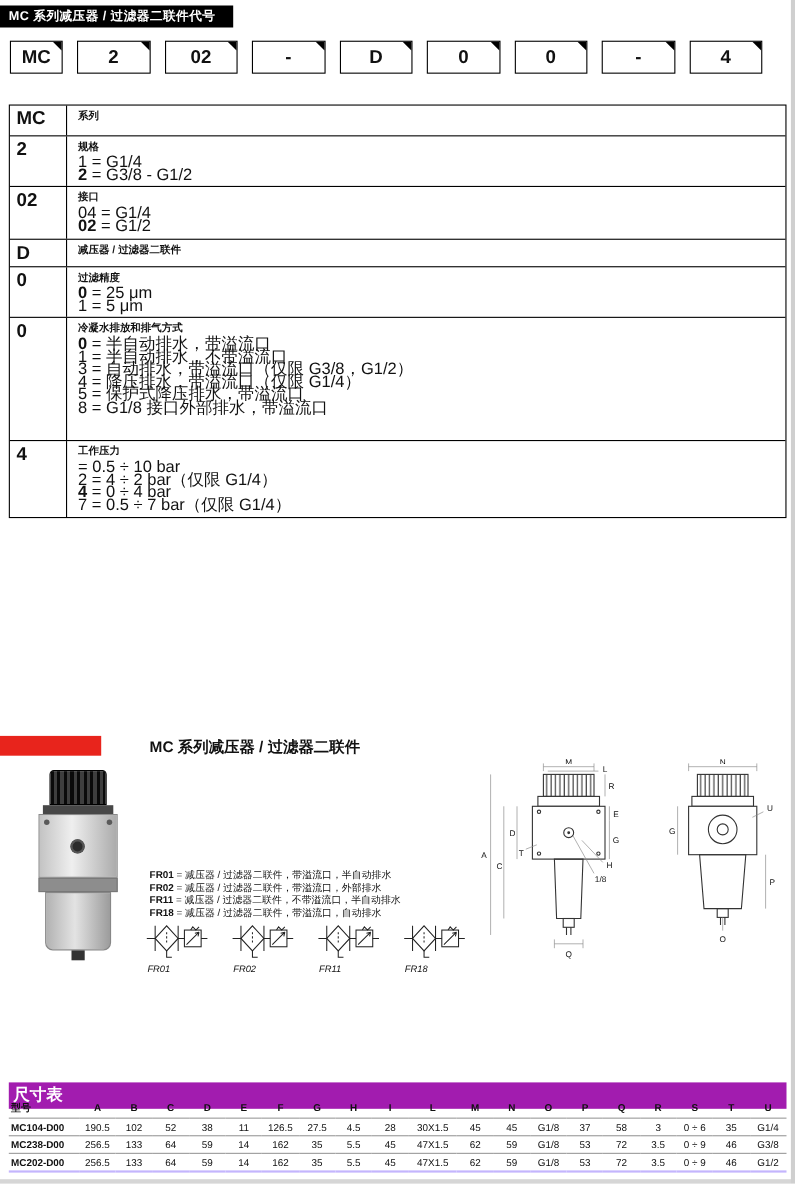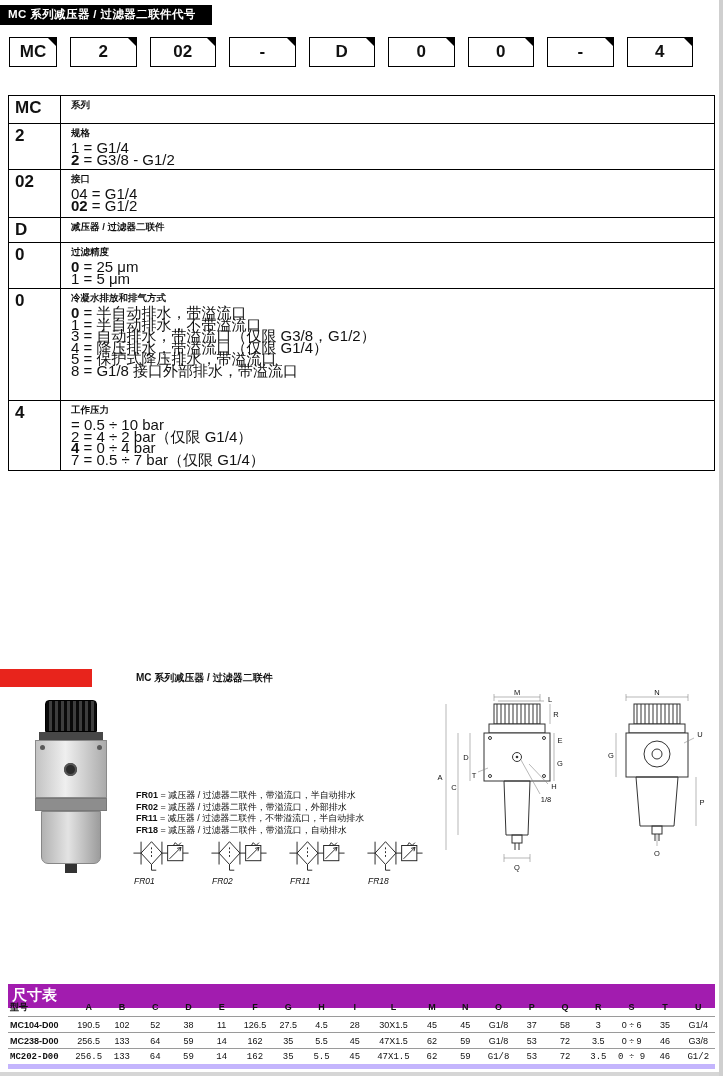--- a/index.html
+++ b/index.html
@@ -24,21 +24,21 @@
   .ct-code { flex:0 0 52px; border-right:1px solid #000; font-size:17px; font-weight:bold; padding:2px 6px; }
   .ct-desc { flex:1; padding:3px 10px 4px; }
   .ct-heading { font-size:9.5px; font-weight:bold; margin-bottom:2px; }
   .ct-line { font-size:15px; line-height:11.5px; }
   .ct-line b { font-weight:bold; }
   .ct-line.note { margin-top:11px; }
   .r0 { min-height:27px; } .r1 { min-height:36px; } .r2 { min-height:48px; }
   .r3 { min-height:25px; } .r4 { min-height:38px; } .r5 { min-height:112px; } .r6 { min-height:70px; }
 
   .red-bar { position:absolute; top:669px; left:0; width:92px; height:18px; background:#e8241c; }
-  .section2-title { position:absolute; top:671px; left:136px; font-size:10px; font-weight:bold; }
+  .section2-title { position:absolute; top:671px; left:136px; font-size:14px; font-weight:bold; }
 
   .product-photo { position:absolute; top:700px; left:28px; width:88px; height:178px; }
   .p-knob { position:absolute; top:0; left:17px; width:52px; height:32px; border:1px solid #000; border-radius:4px 4px 0 0;
     background:repeating-linear-gradient(90deg,#0a0a0a 0 3px,#3e3e3e 3px 6px); }
   .p-collar { position:absolute; top:32px; left:11px; width:64px; height:8px; background:#474747; }
   .p-body { position:absolute; top:40px; left:7px; width:72px; height:58px; border:1px solid #8a8a8a;
     background:linear-gradient(90deg,#c3c3c3,#efefef 42%,#ababab); }
   .p-port { position:absolute; top:22px; left:28px; width:13px; height:13px; border-radius:50%;
     background:#2b2b2b; box-shadow:inset 0 0 0 2px #555; }
   .p-screw { position:absolute; width:5px; height:5px; border-radius:50%; background:#5a5a5a; }
@@ -60,21 +60,21 @@
   .drawings { position:absolute; top:688px; left:428px; width:288px; height:204px; }
   .drawings text { font-size:7.5px; fill:#111; }
 
   .dim-title-bar { position:absolute; top:984px; left:8px; width:707px; background:#a21caf; color:#fff;
     font-size:15px; font-weight:bold; padding:2px 4px 3px; }
   .dim-table { position:absolute; top:998px; left:8px; width:707px; border-collapse:collapse; table-layout:fixed; }
   .dim-table th, .dim-table td { font-size:9px; padding:2.5px 1px; text-align:center; white-space:nowrap;
     border-bottom:1px solid #9a9a9a; }
   .dim-table th { font-weight:bold; }
   .dim-table .model { text-align:left; font-weight:bold; padding-left:2px;margin-left:32px; }
-  .dim-table tbody tr:last-child td { border-bottom:5px solid #c4b5fd;font-family:Liberation Mono, monospace; }
+  .dim-table tbody tr:last-child td { border-bottom:2px solid #c4b5fd; }
   .col-model { width:64px; } .col-l { width:44px; }
 </style>
 </head>
 <body>
 
 <div class="page">
 
   <div class="title-bar">
     <span>MC 系列减压器 / 过滤器二联件代号</span>
   </div>

